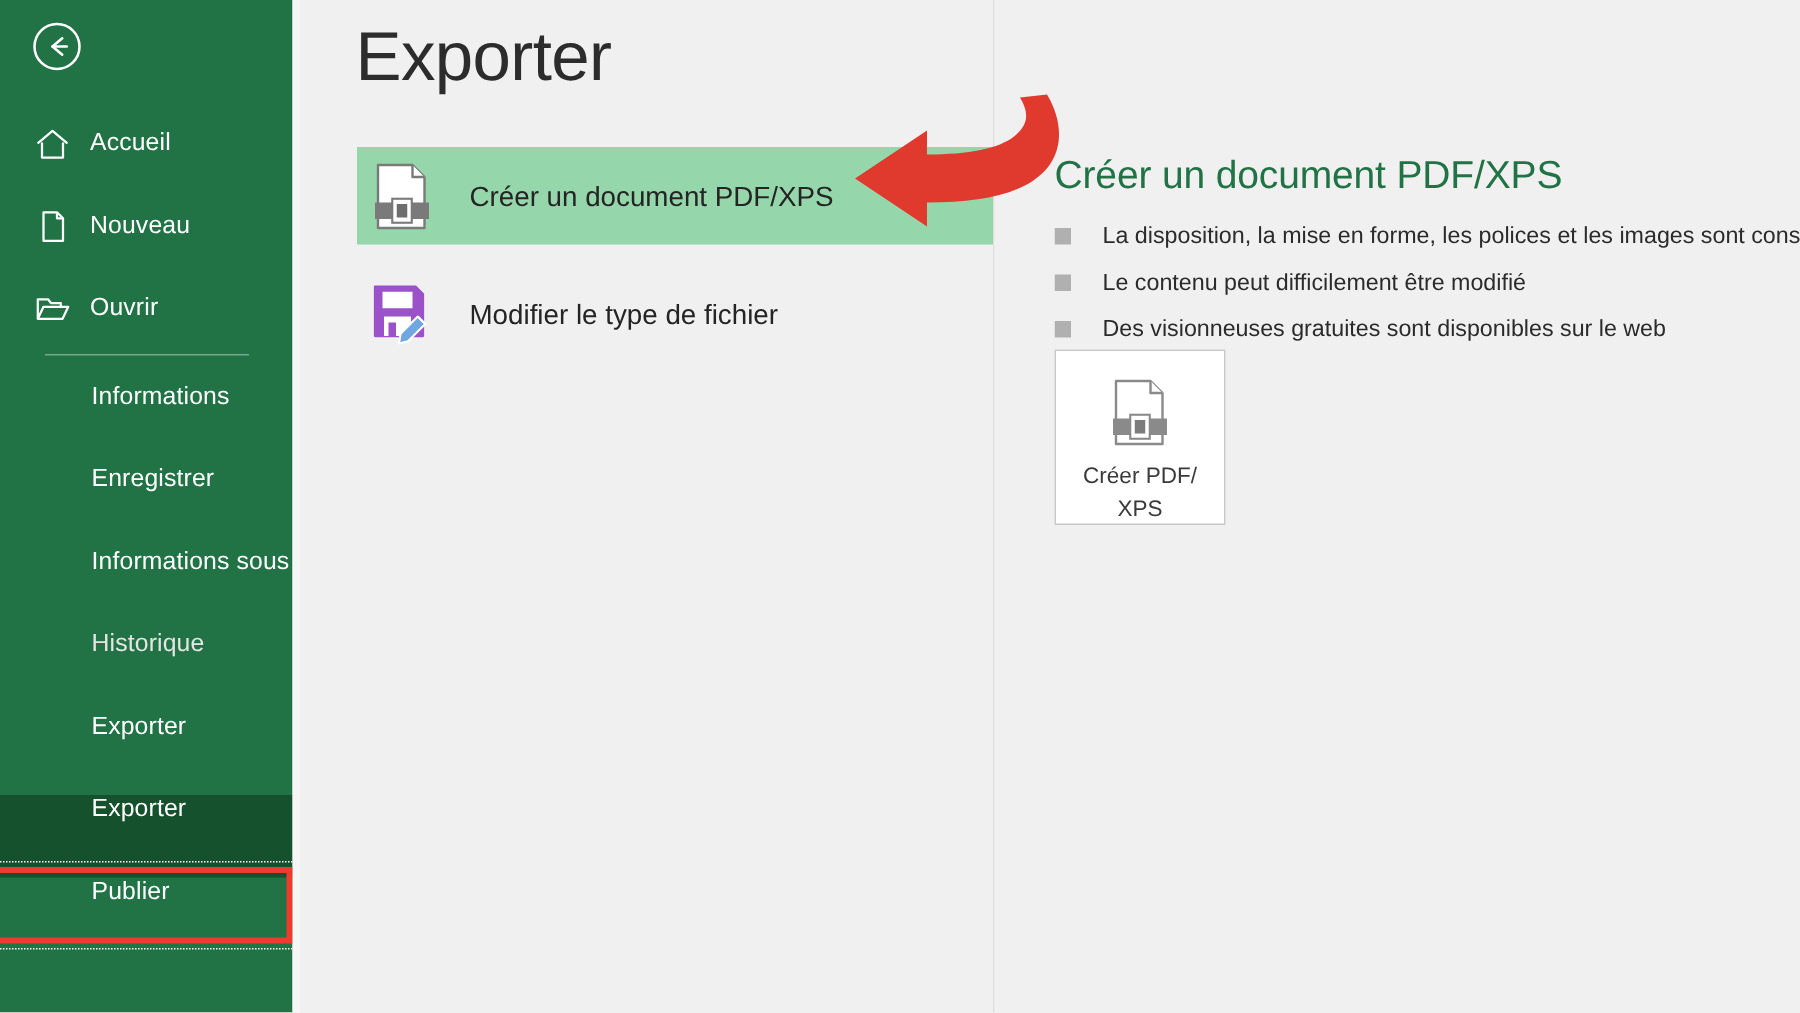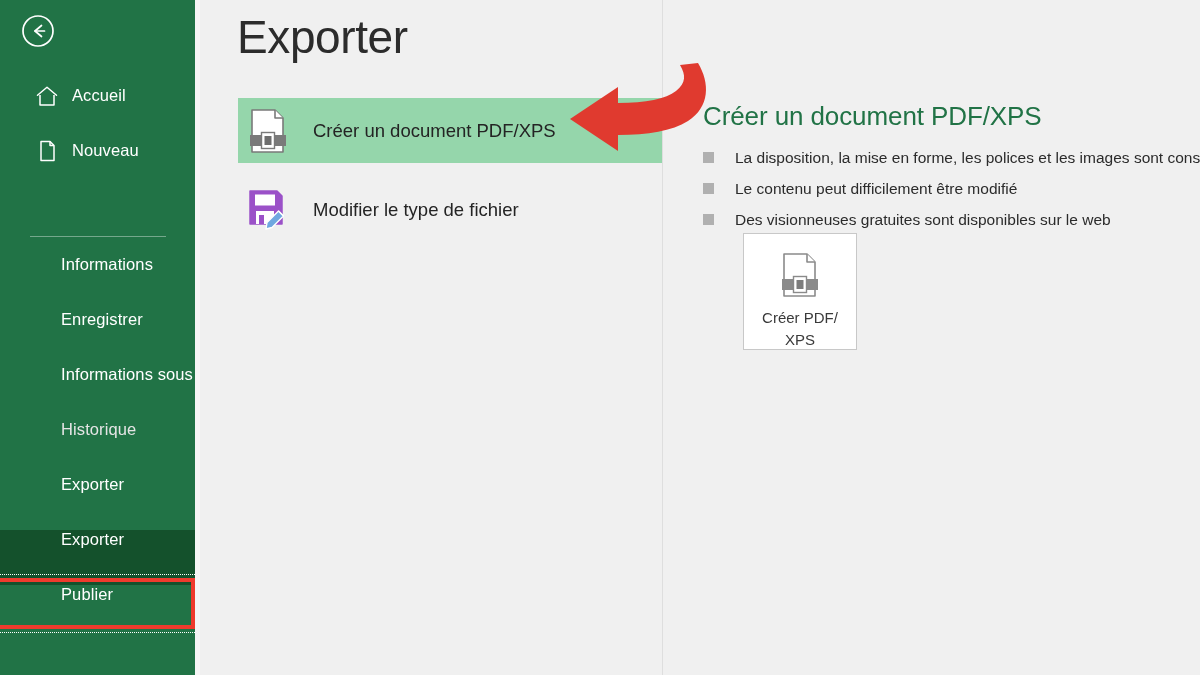--- a/index.html
+++ b/index.html
@@ -47,21 +47,21 @@
     width: 40px;
     height: 40px;
     display: flex;
     align-items: center;
     justify-content: center;
   }
   .back-btn svg { display: block; }
 
   .nav-top {
     position: absolute;
-    left: 12px;
+    left: 0;
     top: 68px;
     width: 195px;
   }
   .nav-item-icon {
     position: relative;
     height: 55px;
     display: flex;
     align-items: center;
     padding-left: 22px;
     box-sizing: border-box;
@@ -248,21 +248,20 @@
     width: 114px;
     height: 117px;
     background: #ffffff;
     border: 1px solid #c8c8c8;
     box-sizing: border-box;
     display: flex;
     flex-direction: column;
     align-items: center;
     justify-content: space-between;
     padding-top: 18px;
-    margin-left: 40px;
   }
   .create-btn .btn-icon {
     width: 44px;
     height: 48px;
     display: flex;
     align-items: center;
     justify-content: center;
   }
   .create-btn .btn-icon svg { display: block; }
   .create-btn .btn-label {
@@ -316,20 +315,29 @@
       <div class="nav-item-icon">
         <span class="glyph">
           <svg width="24" height="24" viewBox="0 0 24 24">
             <path d="M6 2.5 H15 L19 6.5 V21.5 H6 Z" fill="none" stroke="#ffffff" stroke-width="1.5" stroke-linejoin="round"></path>
             <path d="M15 2.5 V6.5 H19" fill="none" stroke="#ffffff" stroke-width="1.5" stroke-linejoin="round"></path>
           </svg>
         </span>
         <span class="nav-label">Nouveau</span>
       </div>
 
+      <div class="nav-item-icon">
+        <span class="glyph">
+          <svg width="25" height="24" viewBox="0 0 25 24">
+            <path d="M2.2 18.5 V5.5 H9 L11 8 H17.5 V10.5" fill="none" stroke="#ffffff" stroke-width="1.5" stroke-linejoin="round"></path>
+            <path d="M2.2 18.5 L6 10.5 H22.5 L18.7 18.5 Z" fill="none" stroke="#ffffff" stroke-width="1.5" stroke-linejoin="round"></path>
+          </svg>
+        </span>
+        <span class="nav-label">Ouvrir</span>
+      </div>
 
     </div>
 
     <div class="nav-divider"></div>
 
     <div class="nav-list">
       <div class="nav-item">
         <span class="nav-label">Informations</span>
       </div>
       <div class="nav-item">

